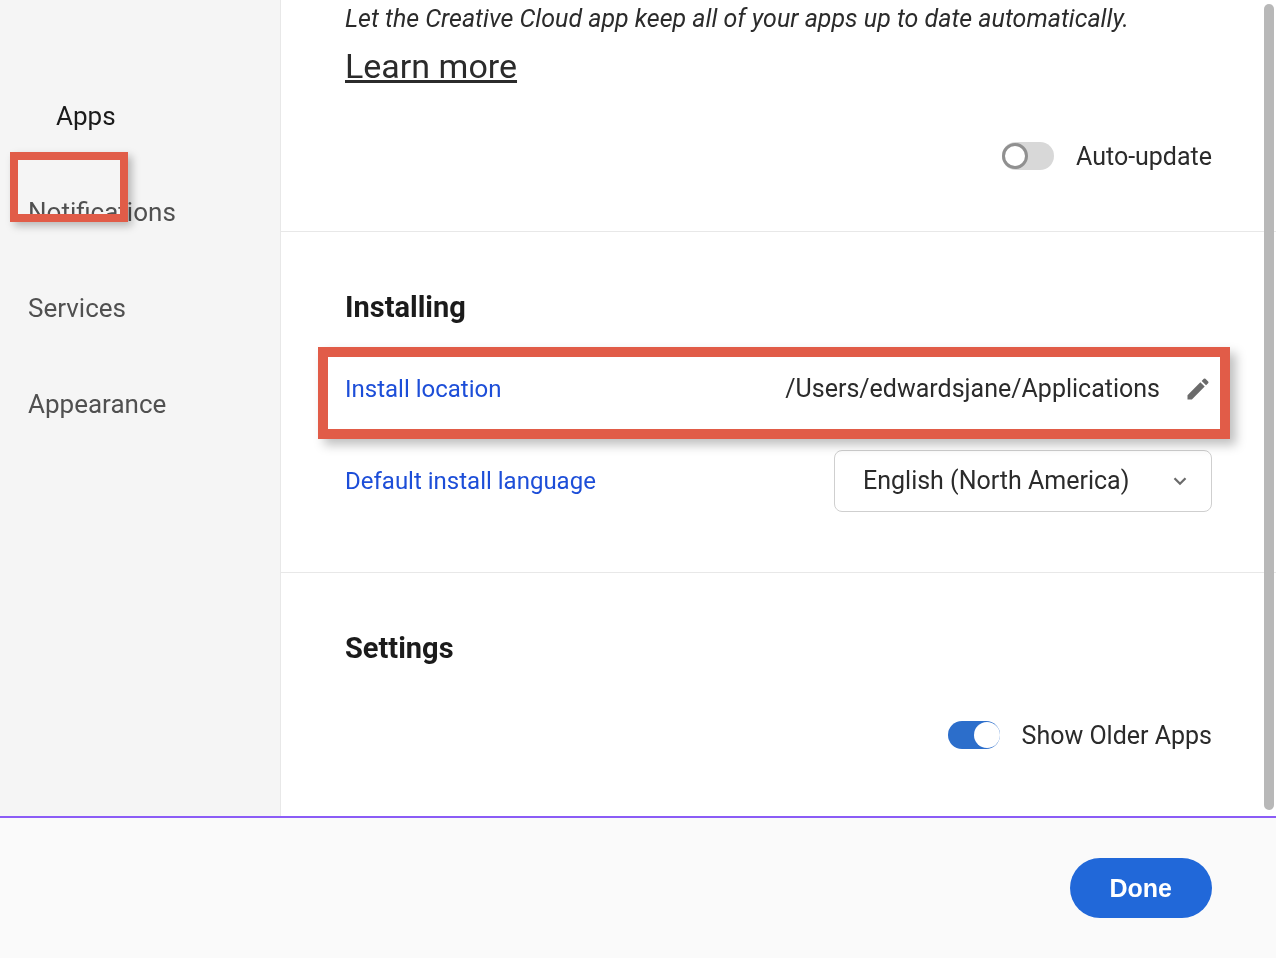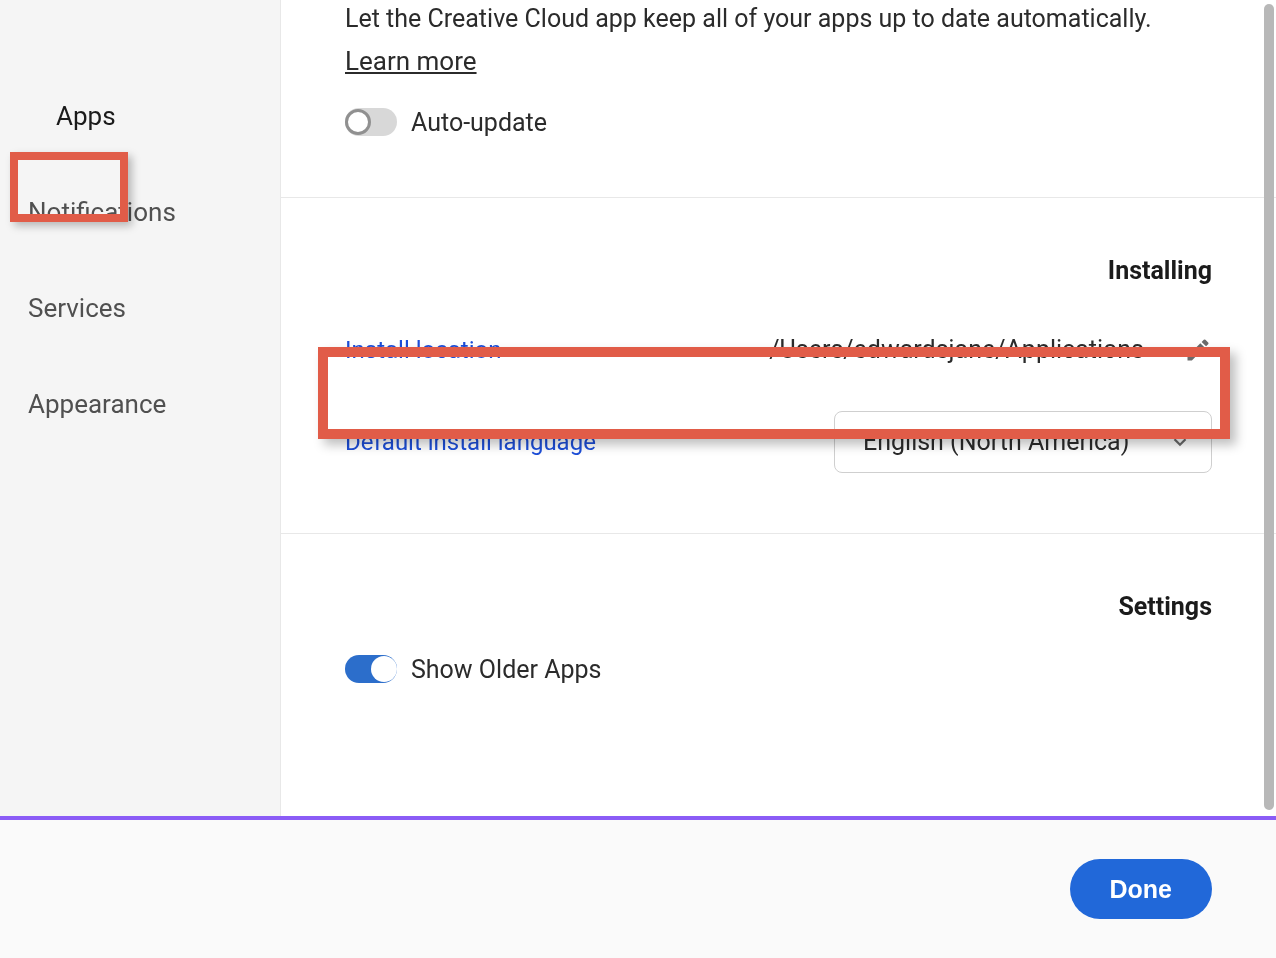--- a/index.html
+++ b/index.html
@@ -63,34 +63,36 @@
       padding: 0 64px 60px 64px;
     }
     .auto-update-section {
       padding-top: 0;
     }
     .desc {
       font-size: 25px;
       color: #2b2b2b;
       line-height: 1.5;
       padding-top: 0;
+      font-style: italic;
     }
     .learn-more {
       display: inline-block;
       text-decoration: underline;
       color: #2b2b2b;
-      font-size: 26px;
+      font-size: 34px;
       margin-top: 8px;
       cursor: pointer;
     }
     .toggle-row {
       display: flex;
       align-items: center;
-      margin-top: 32px;
-      gap: 14px;
+      margin-top: 56px;
+      gap: 22px;
+      justify-content: flex-end;
     }
     .toggle {
       width: 52px;
       height: 28px;
       border-radius: 14px;
       position: relative;
       cursor: pointer;
       flex-shrink: 0;
     }
     .toggle.off {
@@ -115,45 +117,44 @@
       height: 26px;
       border-radius: 50%;
       top: 1px;
       box-sizing: border-box;
     }
     .toggle-label {
       font-size: 25px;
       color: #2b2b2b;
     }
     .section-title {
-      font-size: 25px;
+      font-size: 29px;
       font-weight: 700;
       color: #1b1b1b;
       margin-bottom: 34px;
-      text-align: right;
     }
     .installing-section {
       padding-top: 58px;
       position: relative;
     }
     .row {
       display: flex;
       align-items: center;
       justify-content: space-between;
       height: 62px;
     }
     .row + .row { margin-top: 30px; }
     .row-label {
       font-size: 24px;
       color: #1d4ed8;
     }
     .row-value-wrap {
       display: flex;
       align-items: center;
-      gap: 40px;
+      gap: 24px;
     }
     .path-text {
       font-size: 25px;
       color: #2b2b2b;
     }
     .pencil-icon svg { display: block; }
     .select {
       border: 1px solid #cfcfcf;
       border-radius: 8px;
       height: 62px;
@@ -185,21 +186,21 @@
       box-shadow: 6px 6px 10px rgba(0,0,0,0.25);
       z-index: 10;
     }
     .footer {
       position: absolute;
       bottom: 0;
       left: 0;
       right: 0;
       height: 142px;
       background: #fafafa;
-      border-top: 4px solid #8b5cf6;
+      border-top: 2px solid #8b5cf6;
       display: flex;
       align-items: center;
       justify-content: flex-end;
       padding-right: 64px;
     }
     .done-button {
       background: #2168d9;
       color: #fff;
       font-size: 25px;
       font-weight: 600;

